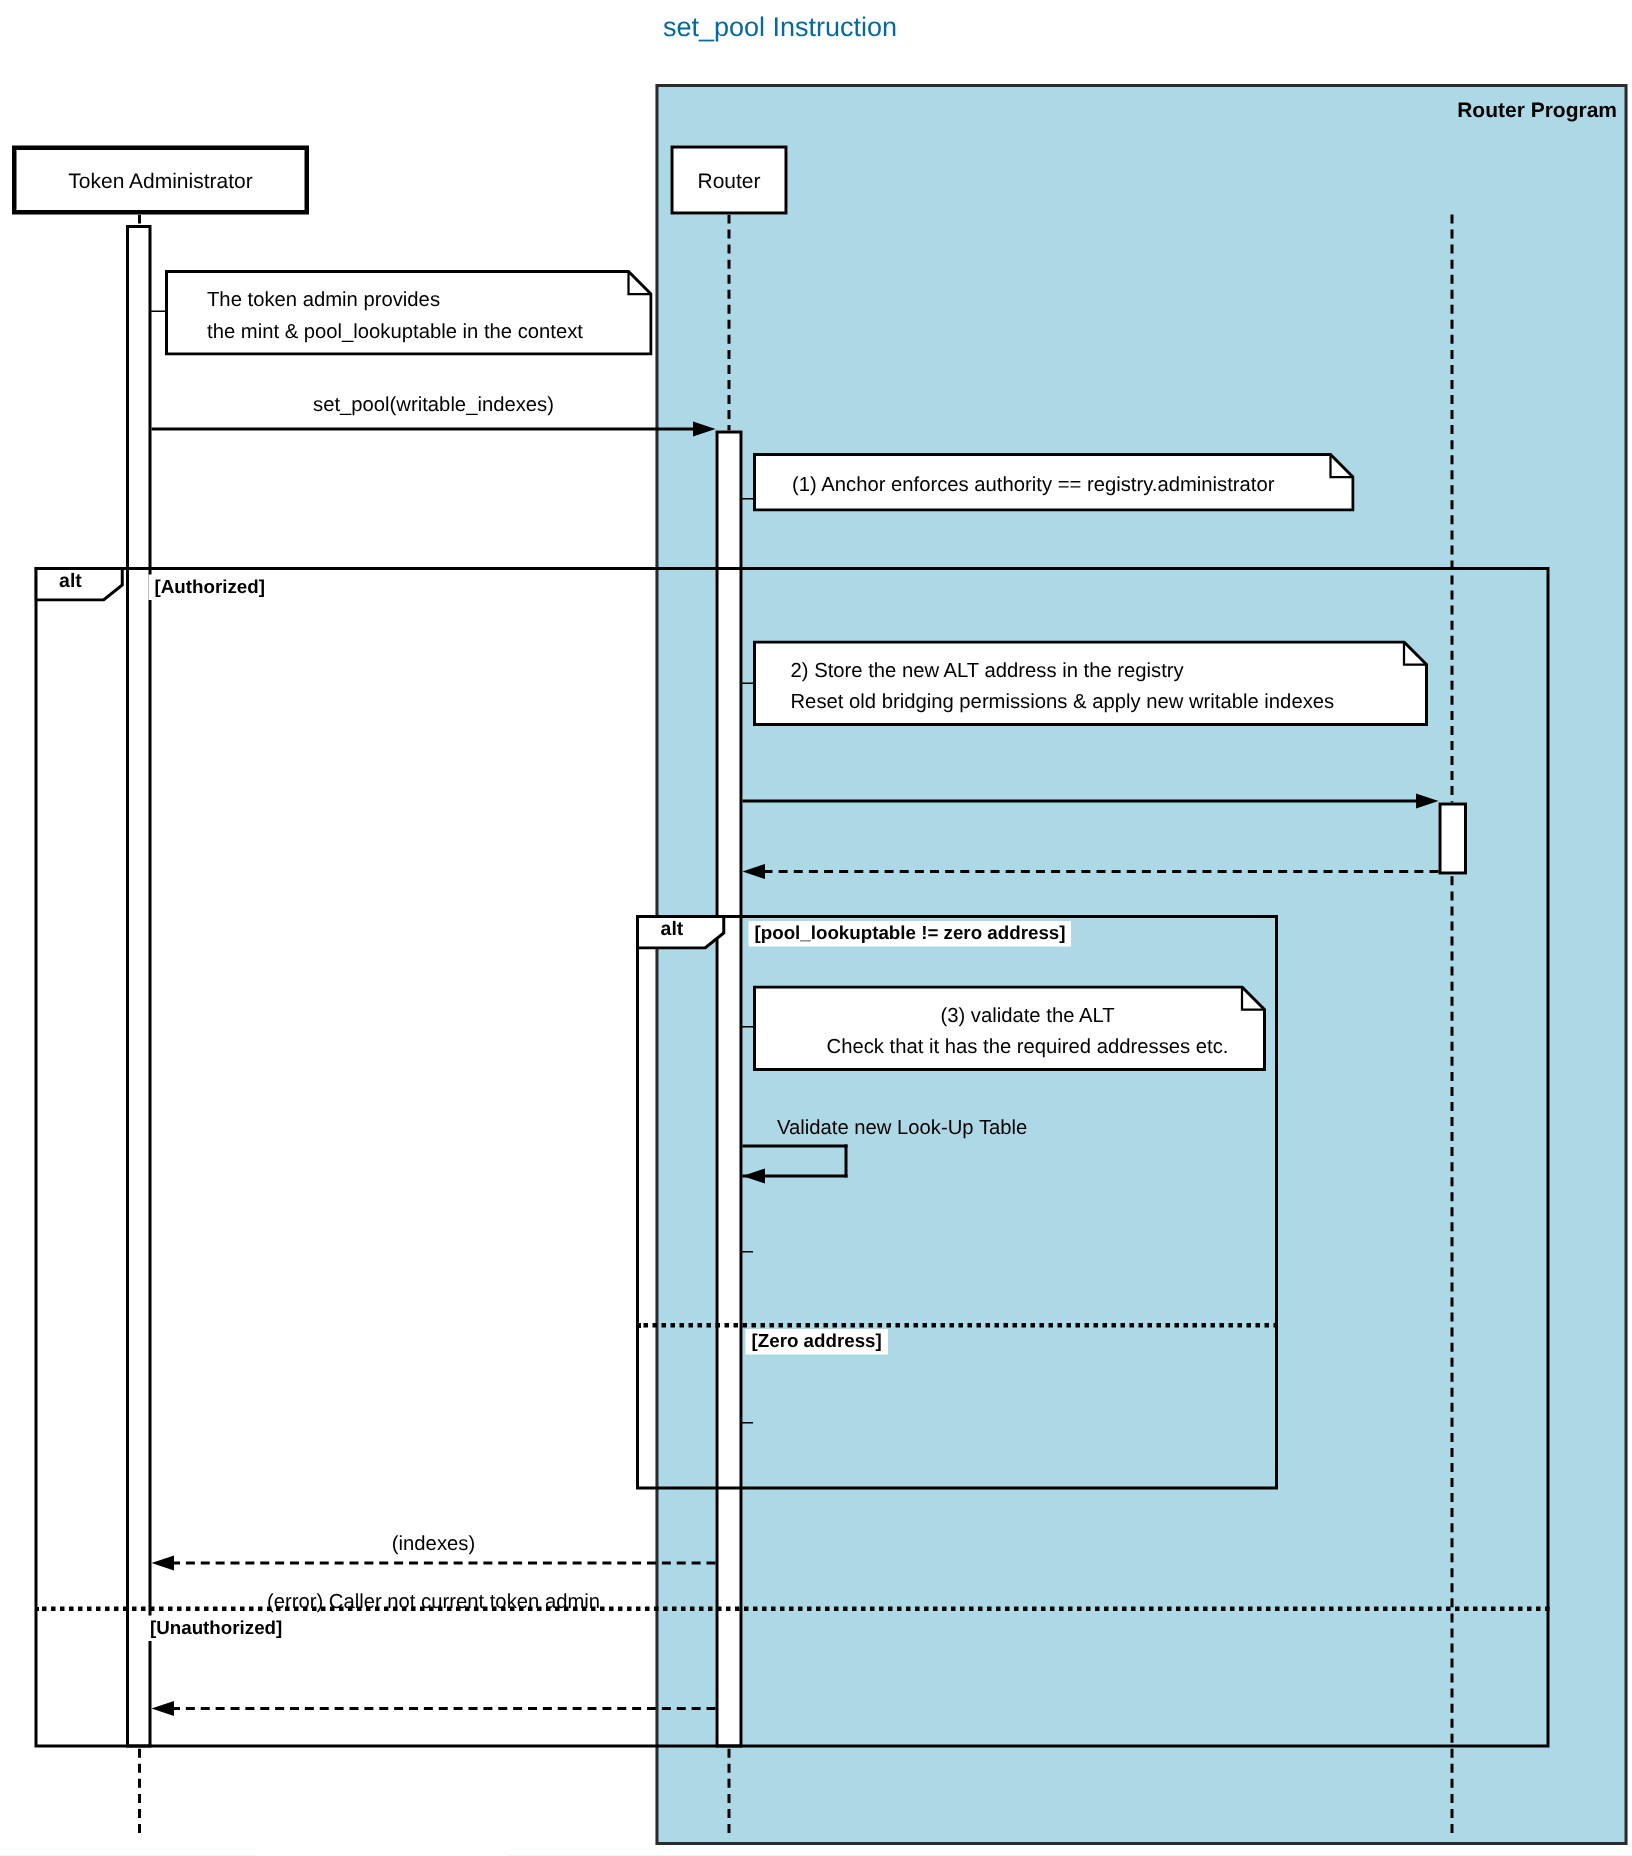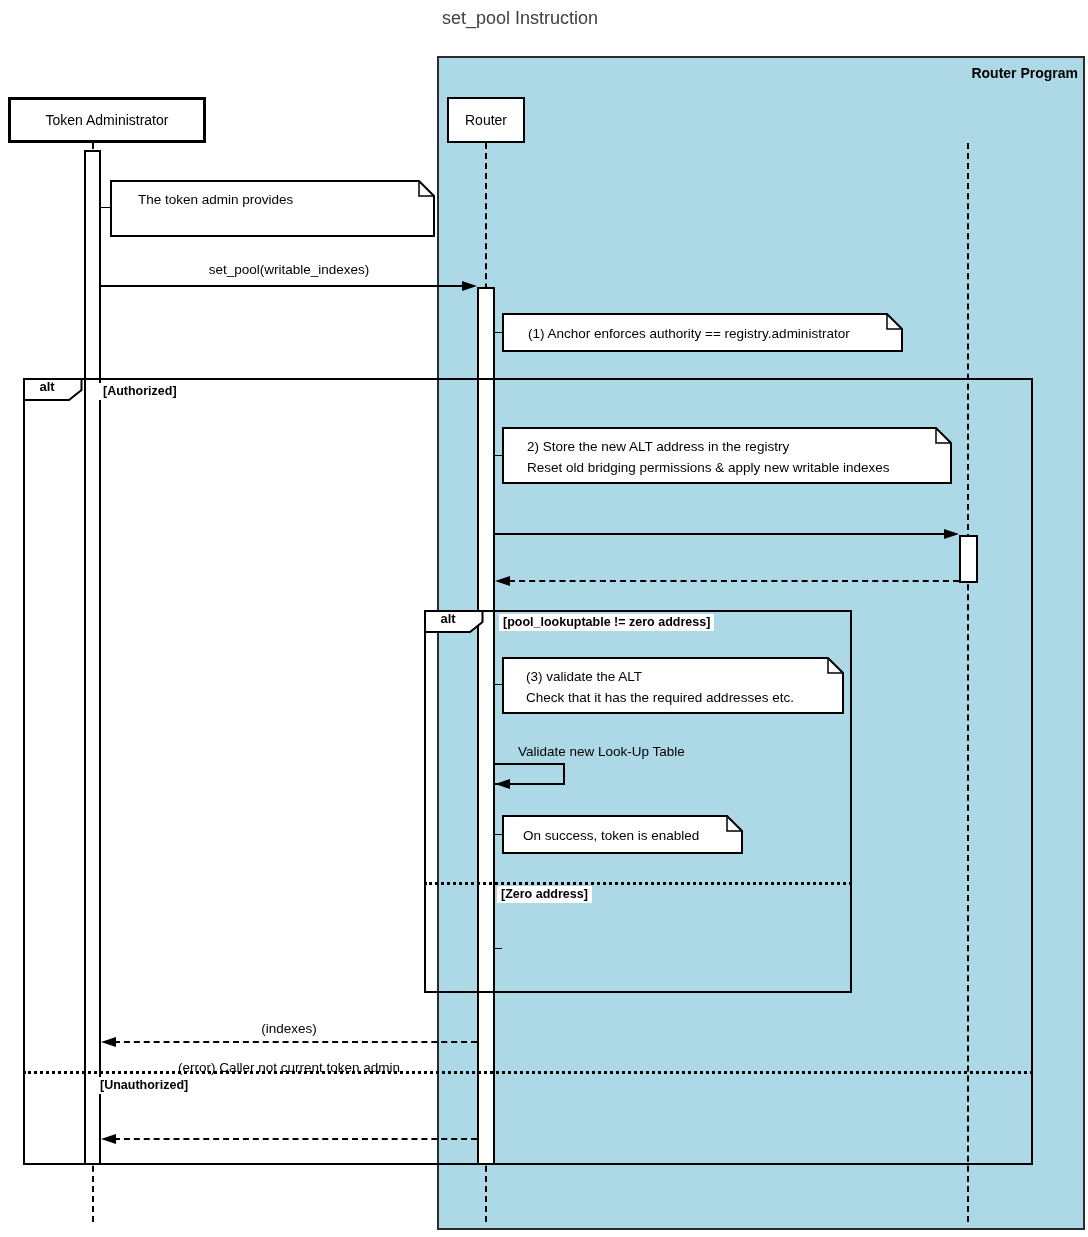--- a/index.html
+++ b/index.html
@@ -1,21 +1,21 @@
 <!DOCTYPE html>
 <html style="--program-fill: #ADD8E6;"><head>
 <meta charset="utf-8">
 <style>
   :root { --program-fill: #ADD8E6; --line: #000; }
   * { margin:0; padding:0; box-sizing:border-box; }
   body { background:#fff; font-family:"Liberation Sans", sans-serif; color:#000; }
   .diagram { position:relative; width:1088px; height:1237px; background:#fff; overflow:hidden; }
 
   .title { position:absolute; top:8px; left:0; width:1040px; text-align:center;
-           font-size:18px; color:#404040; }
+           font-size:18px; color:#0369a1; }
 
   .program-frame { position:absolute; left:437px; top:56px; width:648px; height:1174px;
                    background:var(--program-fill); border:2px solid #2b2b2b; }
   .program-label { position:absolute; left:430px; top:65px; width:648px; text-align:right;
                    font-weight:bold; font-size:14px; }
 
   .participant { position:absolute; top:97px; height:46px; background:#fff;
                  border:2px solid #000; display:flex; align-items:center; justify-content:center;
                  font-size:14px; z-index:30; }
   .p-admin  { left:8px;   width:198px; border-width:3px; }
@@ -85,29 +85,29 @@
   .note { position:absolute; z-index:20; }
   .note svg { position:absolute; left:0; top:0; }
   .note .note-text { position:absolute; left:0; top:0; width:100%; height:100%;
                      font-size:13.5px; line-height:21px; }
   .note-connector { position:absolute; height:0; border-top:1.5px solid #000; z-index:19; }
 
   .n-context { left:110px; top:180px; width:323px; height:57px; }
   .n-context .note-text { padding:9px 0 0 28px; }
   .c-context { left:100px; top:207px; width:10px; }
 
-  .n-anchor { left:502px; top:313px; width:401px; height:25px;text-decoration:underline; }
+  .n-anchor { left:502px; top:302px; width:401px; height:25px;text-decoration:underline; }
   .n-anchor .note-text { padding:10px 0 0 26px; }
   .c-anchor { left:494px; top:332px; width:8px; }
 
   .n-store { left:502px; top:427px; width:450px; height:57px; }
   .n-store .note-text { padding:9px 0 0 25px; }
   .c-store { left:494px; top:455px; width:8px; }
 
-  .n-validate { left:502px; top:657px; width:342px; height:57px; }
+  .n-validate { left:502px; top:657px; width:342px; height:57px;text-align:center; }
   .n-validate .note-text { padding:9px 0 0 24px; }
   .c-validate { left:494px; top:684px; width:8px; }
 
   .n-enabled { left:502px; top:815px; width:241px; height:39px; }
   .n-enabled .note-text { padding:10px 0 0 21px; }
   .c-enabled { left:494px; top:834px; width:8px; }
 
   .n-delist { left:502px; top:928px; width:154px; height:40px; }
   .n-delist .note-text { padding:11px 0 0 27px; }
   .c-delist { left:494px; top:948px; width:8px; }
@@ -177,20 +177,21 @@
   <div class="arrowhead ah-left ah-error"></div>
 
   <div class="note-connector c-context"></div>
   <div class="note n-context">
     <svg width="325" height="57" viewBox="0 0 325 57">
       <path d="M1,1 H309 L324,16 V56 H1 Z" fill="#ffffff" stroke="#000000" stroke-width="2"></path>
       <path d="M309,1 V16 H324" fill="none" stroke="#000000" stroke-width="1.5"></path>
     </svg>
     <div class="note-text">
       <div>The token admin provides</div>
+      <div>the mint &amp; pool_lookuptable in the context</div>
     </div>
   </div>
 
   <div class="note-connector c-anchor"></div>
   <div class="note n-anchor">
     <svg width="401" height="39" viewBox="0 0 401 39">
       <path d="M1,1 H385 L400,16 V38 H1 Z" fill="#ffffff" stroke="#000000" stroke-width="2"></path>
       <path d="M385,1 V16 H400" fill="none" stroke="#000000" stroke-width="1.5"></path>
     </svg>
     <div class="note-text">(1) Anchor enforces authority == registry.administrator</div>
@@ -214,26 +215,19 @@
       <path d="M1,1 H326 L341,16 V56 H1 Z" fill="#ffffff" stroke="#000000" stroke-width="2"></path>
       <path d="M326,1 V16 H341" fill="none" stroke="#000000" stroke-width="1.5"></path>
     </svg>
     <div class="note-text">
       <div>(3) validate the ALT</div>
       <div>Check that it has the required addresses etc.</div>
     </div>
   </div>
 
   <div class="note-connector c-enabled"></div>
-  <div class="note n-enabled">
-    <svg width="241" height="39" viewBox="0 0 241 39">
-      <path d="M1,1 H225 L240,16 V38 H1 Z" fill="#ffffff" stroke="#000000" stroke-width="2"></path>
-      <path d="M225,1 V16 H240" fill="none" stroke="#000000" stroke-width="1.5"></path>
-    </svg>
-    <div class="note-text">On success, token is enabled</div>
-  </div>
 
   <div class="note-connector c-delist"></div>
 
   <div class="participant p-admin">Token Administrator</div>
   <div class="participant p-router">Router</div>
 
 </div>
 
 </body></html>

